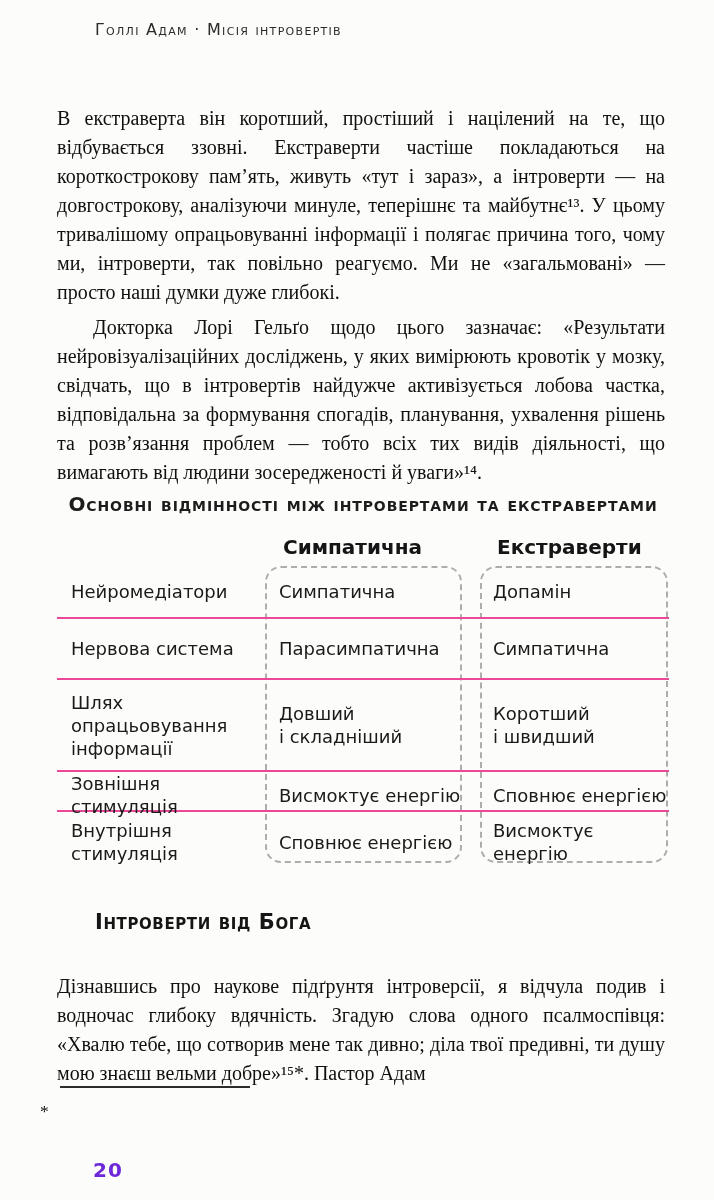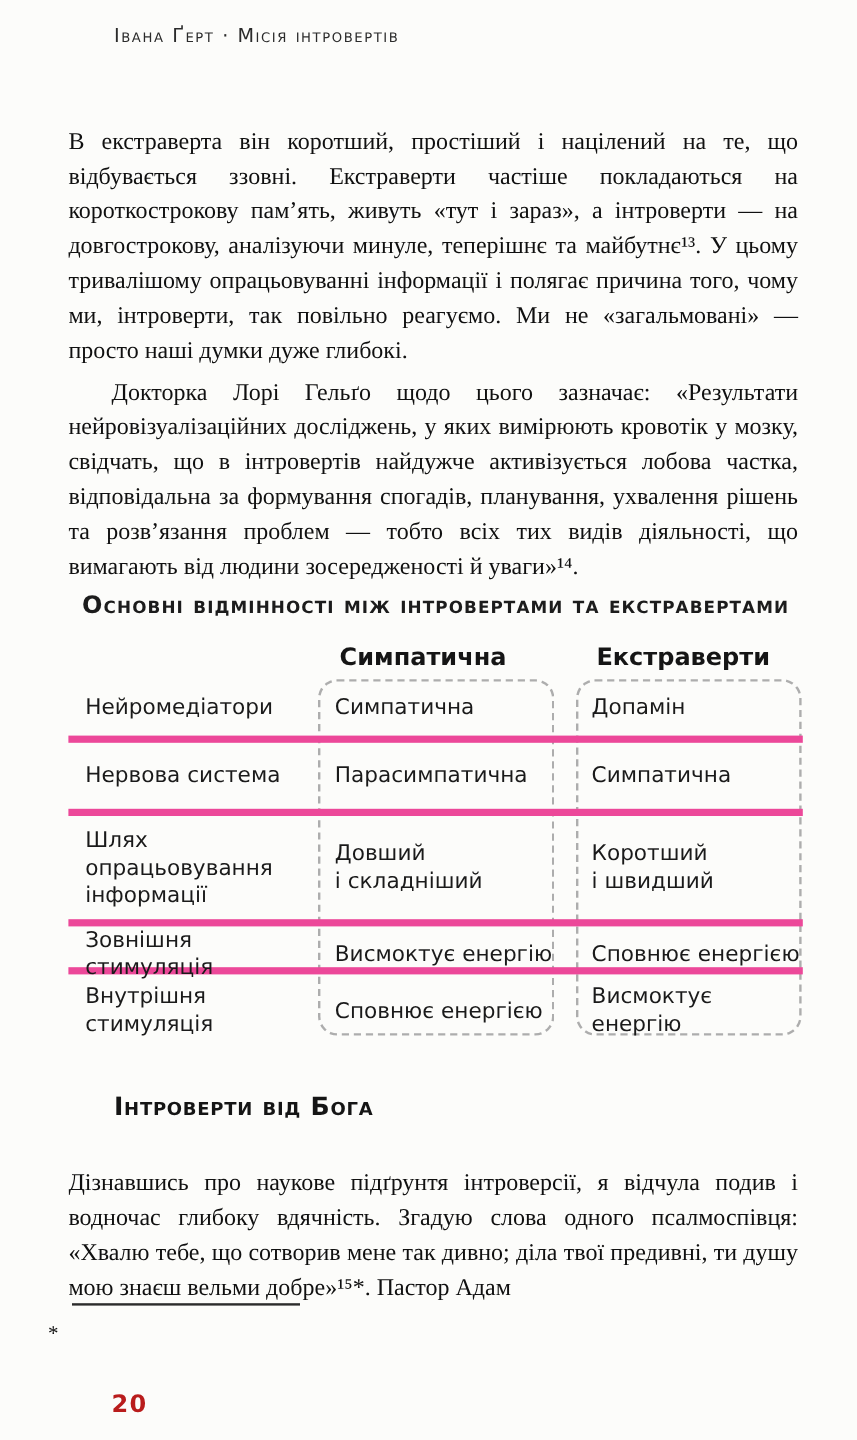--- a/index.html
+++ b/index.html
@@ -82,21 +82,21 @@
     position:relative;z-index:1;
     display:grid;
     grid-template-columns:208px 215px 188px;
     align-items:center;
     box-sizing:border-box;
     font-family:"DejaVu Sans", sans-serif;
     font-size:18px;
     line-height:23px;
     color:#1a1a1a;
   }
-  .trow.sep{border-bottom:6px solid #ec4899;}
+  .trow.sep{border-bottom:2px solid #ec4899;}
   .tcell{white-space:pre-line;}
   .tcell.c0{padding-left:14px;}
   .tcell.c1{padding-left:14px;}
   .tcell.c2{padding-left:13px;}
 
   
   .section-heading{
     left:95px;top:910px;
     font-family:"DejaVu Sans", sans-serif;
     font-variant:small-caps;
@@ -122,27 +122,27 @@
   .footnote .marker{width:26px;flex:0 0 26px;}
   .footnote .it{font-style:italic;}
 
   
   .page-number{
     left:93px;top:1158px;
     font-family:"DejaVu Sans", sans-serif;
     font-weight:700;
     font-size:20px;
     letter-spacing:1px;
-    color:#b91c1c;
+    color:#6d28d9;
   }
 </style>
 </head>
 <body>
 
-<div class="abs running-header">Івана Ґерт · Місія інтровертів</div>
+<div class="abs running-header">Голлі Адам · Місія інтровертів</div>
 
 <p class="abs para" id="p1">В екстраверта він коротший, простіший і націлений на те, що відбувається ззовні. Екстраверти частіше покладаються на короткострокову пам’ять, живуть «тут і зараз», а інтроверти — на довгострокову, аналізуючи минуле, теперішнє та майбутнє¹³. У цьому тривалішому опрацьовуванні інформації і полягає причина того, чому ми, інтроверти, так повільно реагуємо. Ми не «загальмовані» — просто наші думки дуже глибокі.</p>
 
 <p class="abs para indent" id="p2">Докторка Лорі Гельґо щодо цього зазначає: «Результати нейровізуалізаційних досліджень, у яких вимірюють кровотік у мозку, свідчать, що в інтровертів найдужче активізується лобова частка, відповідальна за формування спогадів, планування, ухвалення рішень та розв’язання проблем — тобто всіх тих видів діяльності, що вимагають від людини зосередженості й уваги»¹⁴.</p>
 
 <div class="abs table-wrap">
   <div class="table-title">Основні відмінності між інтровертами та екстравертами</div>
   <div class="table-colheads">
     <div class="h0">Симпатична</div>
     <div class="h1">Екстраверти</div>

